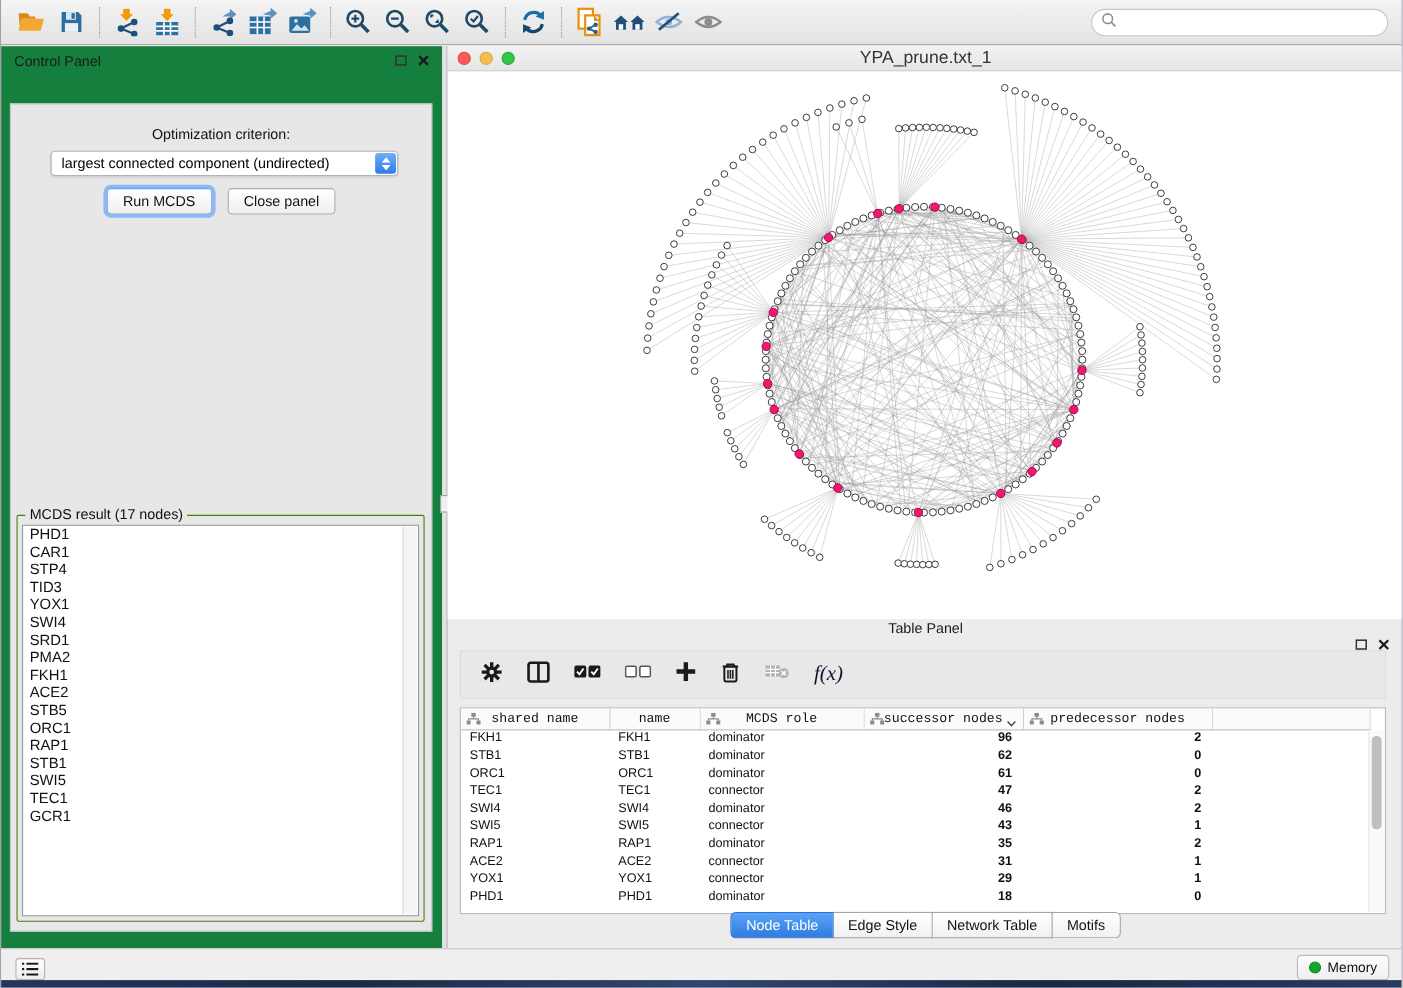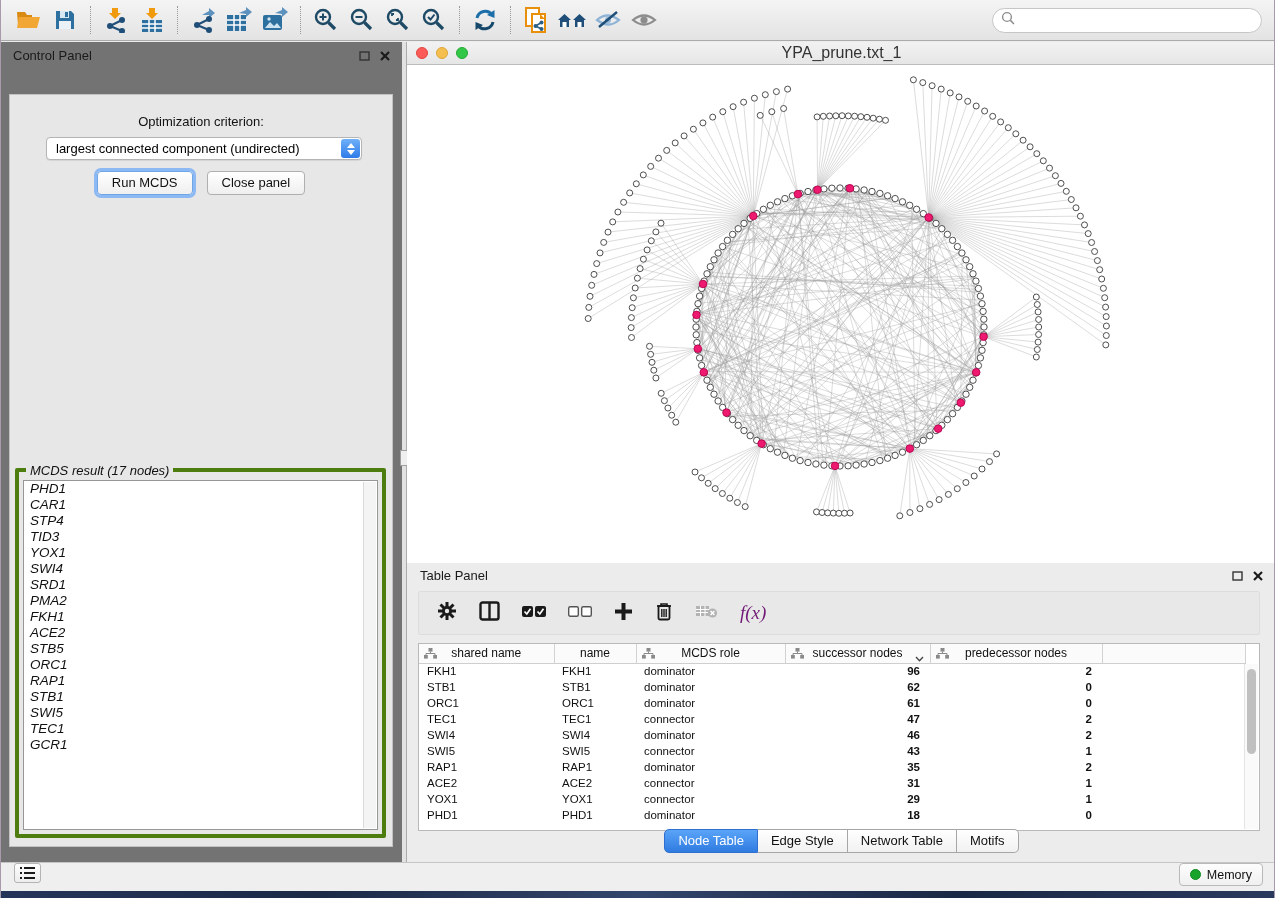--- a/index.html
+++ b/index.html
@@ -18,21 +18,21 @@
   }
   .tb-icon { width:36px; height:32px; display:flex; align-items:center; justify-content:center; border-radius:4px; }
   .tb-sep { width:0; height:28px; border-left:1px dotted #9A9A9A; margin:0 7px; }
   #search-box {
     margin-left:auto; width:270px; height:25px; background:#fff;
     border:1px solid #C6C6C6; border-radius:13px;
     display:flex; align-items:center; padding:0 8px; gap:5px;
   }
   #search-box input { border:none; outline:none; flex:1; font-size:12px; background:transparent; font-family:"Liberation Sans",sans-serif; }
   
-  #control-panel { position:absolute; left:0; top:42px; width:401px; height:820px; background:#737373; }
+  #control-panel { position:absolute; left:0; top:42px; width:401px; height:820px; background:#15803d; }
   #cp-header { height:27px; display:flex; align-items:center; padding:0 12px; }
   #cp-title { font-size:13px; color:#1a1a1a; }
   .win-btns { margin-left:auto; display:flex; gap:10px; align-items:center; }
   #cp-tabs { position:absolute; top:31px; left:0; width:100%; display:flex; justify-content:center; z-index:3; }
   .seg { display:flex; }
   .seg .tab {
     font-size:13px; padding:3px 13px 4px; color:#111;
     background:linear-gradient(#FFFFFF,#F1F1F1);
     border:1px solid #A6A6A6; border-left:none; cursor:default;
   }
@@ -56,21 +56,21 @@
     display:flex; flex-direction:column; align-items:center; justify-content:center; gap:2px;
   }
   #cp-buttons { position:absolute; top:76px; width:100%; display:flex; justify-content:center; gap:14px; }
   .mac-btn {
     font-size:13px; font-family:"Liberation Sans",sans-serif; padding:3px 14px 4px;
     background:linear-gradient(#FFFFFF,#EFEFEF); border:1px solid #AFAFAF; border-radius:4px; color:#111;
   }
   .mac-btn.focus { box-shadow:0 0 0 3px rgba(90,160,250,.65); border-color:#6EA6E8; }
   #mcds-groupbox {
     position:absolute; left:5px; right:6px; top:373px; bottom:8px;
-    border:4px solid #4d7c0f; border-radius:2px;font-style:italic;
+    border:1px solid #4d7c0f; border-radius:2px;
   }
   #mcds-groupbox-title {
     position:absolute; top:-9px; left:7px; background:#E7E7E7; padding:0 4px;
     font-size:13px; color:#111;
   }
   #mcds-list {
     position:absolute; left:4px; right:4px; top:8px; bottom:4px;
     background:#fff; border:1px solid #979797; overflow:hidden;
   }
   #mcds-list .list-item { font-size:13.5px; line-height:16px; padding-left:6px; color:#111; }
@@ -91,54 +91,54 @@
   #traffic { position:absolute; left:9px; display:flex; gap:8px; }
   .light { width:12px; height:12px; border-radius:50%; }
   .light.red { background:#FC5B57; border:1px solid #E2463F; }
   .light.yellow { background:#F5BF4F; border:1px solid #DEA63A; }
   .light.green { background:#33C748; border:1px solid #27AA35; }
   #net-title { width:100%; text-align:center; font-size:16px; color:#333; }
   #net-canvas { position:absolute; left:0; top:23px; right:0; bottom:0; background:#fff; }
   #net-canvas svg { display:block; }
   
   #table-panel { position:absolute; left:406px; top:563px; width:869px; height:299px; background:#ECECEC; }
-  #tp-header { height:25px; display:flex; align-items:center; padding:12px 13px; }
+  #tp-header { height:25px; display:flex; align-items:center; padding:0 13px;flex-direction:column; }
   #tp-title { font-size:13px; color:#1a1a1a; }
   #tp-toolbar {
     position:absolute; left:11px; right:16px; top:28px; height:44px;
     background:#E8E8E8; border:1px solid #DDDDDD; border-radius:2px;
     display:flex; align-items:center; gap:22px; padding-left:18px;
   }
-  .fx { font-family:"Liberation Serif", serif; font-style:italic; font-size:19px; color:#701a75; }
+  .fx { font-family:"Liberation Serif", serif; font-style:italic; font-size:19px; color:#0f172a; }
   #table-wrap {
     position:absolute; left:11px; right:16px; top:80px; height:188px;
     background:#fff; border:1px solid #B9B9B9; overflow:hidden;
   }
   table { border-collapse:collapse; table-layout:fixed; width:826px; }
   th {
     height:19px; font-size:12px; font-weight:normal; color:#111;
     background:#FBFBFB; border-right:1px solid #D2D2D2; border-bottom:1px solid #CFCFCF;
-    position:relative; text-align:center; padding:0 4px; white-space:nowrap; overflow:hidden;
+    position:relative; text-align:center; padding:0 4px; white-space:nowrap; overflow:hidden;font-family:Liberation Mono, monospace;
   }
   th .hdr-icon { position:absolute; left:5px; top:4px; }
   th .sort-chevron { position:absolute; right:6px; top:7px; }
   col.c1{width:135px;} col.c2{width:82px;} col.c3{width:149px;} col.c4{width:145px;} col.c5{width:172px;} col.c6{width:143px;}
   td { height:16px; font-size:11.5px; color:#111; padding:0 8px; white-space:nowrap; overflow:hidden; }
   td.num { text-align:right; padding-right:10px;font-weight:bold; }
   #table-scrollbar {
     position:absolute; right:1px; top:20px; bottom:1px; width:14px;
     background:#FAFAFA; border-left:1px solid #E4E4E4;
   }
   #table-scroll-thumb { position:absolute; left:2px; top:5px; width:9px; height:85px; background:#C0C0C0; border-radius:5px; }
   #tp-tabs { position:absolute; bottom:9px; width:100%; display:flex; justify-content:center; }
   
   #status-bar {
     position:absolute; left:0; top:862px; width:1275px; height:29px;
     background:#EFEFEF; border-top:1px solid #C5C5C5;
-    display:flex; align-items:flex-start; padding:0 13px;
+    display:flex; align-items:flex-end; padding:0 13px;
   }
   #panel-list-button {
     width:27px; height:20px; background:linear-gradient(#FDFDFD,#EDEDED);
     border:1px solid #B4B4B4; border-radius:3px;
     display:flex; align-items:center; justify-content:center;
   }
   #memory-button {
     margin-left:auto; height:23px; background:linear-gradient(#FDFDFD,#F0F0F0);
     border:1px solid #B9B9B9; border-radius:4px;
     display:flex; align-items:center; gap:6px; padding:0 10px; font-size:12.5px; color:#111;

